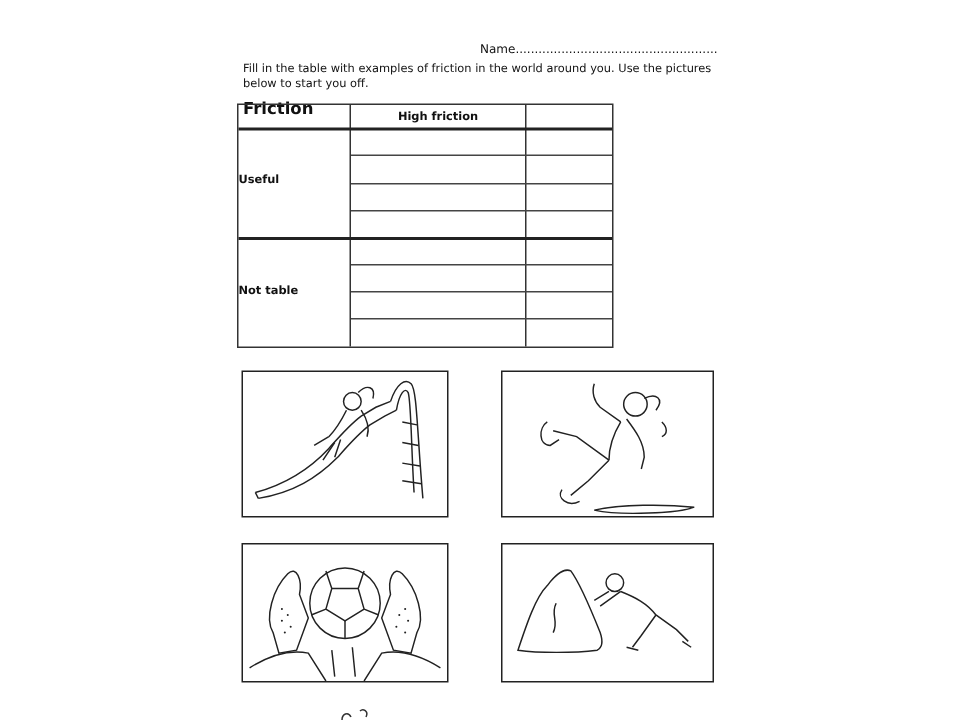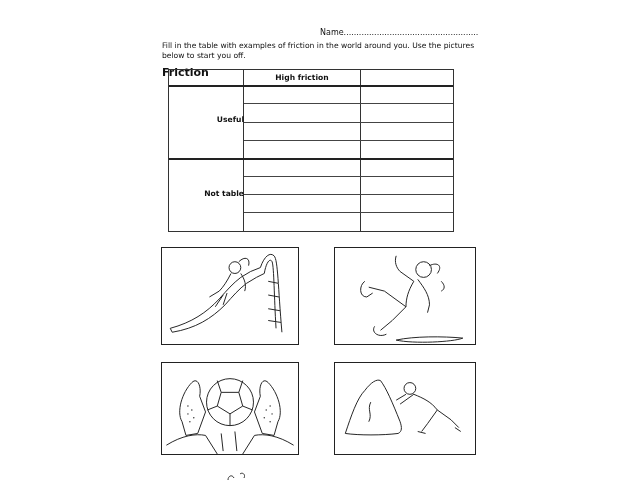--- a/index.html
+++ b/index.html
@@ -1,25 +1,25 @@
 <!DOCTYPE html>
 <html><head>
 <meta charset="utf-8">
 <style>
   html, body { margin: 0; padding: 0; background: #ffffff; }
   body { width: 640px; height: 480px; position: relative; overflow: hidden; font-family: "DejaVu Sans", sans-serif; color: #111; }
   .title { position: absolute; left: 162px; top: 26px; font-size: 11px; font-weight: bold; margin-top: 40px; }
   .name-line { position: absolute; left: 320px; top: 28px; font-size: 8px; white-space: nowrap; width: 158px; overflow: hidden; }
   .instr { position: absolute; left: 162px; top: 41px; width: 320px; font-size: 7.6px; line-height: 10px; }
-  .tbl { position: absolute; left: 168px; top: 69px; width: 286px; height: 163px; border: 1.5px solid #333; box-sizing: border-box; padding-left: 17px; }
+  .tbl { position: absolute; left: 158px; top: 69px; width: 251px; height: 163px; border: 1.5px solid #333; box-sizing: border-box; padding-left: 17px; }
   .vline { position: absolute; top: 0; bottom: 0; width: 1px; background: #333; }
   .hline { position: absolute; height: 1px; background: #444; }
   .hline.thick { background: #222; height: 1.5px; }
   .th { position: absolute; top: 0; height: 16px; line-height: 16px; font-size: 7.6px; font-weight: bold; text-align: center; }
-  .rh { position: absolute; left: 0; width: 75px; font-size: 7.6px; font-weight: bold; text-align: right; }
+  .rh { position: absolute; left: 0; width: 75px; font-size: 7.6px; font-weight: bold; text-align: left; }
   .cell { position: absolute; }
   .panel { position: absolute; border: 1.5px solid #222; box-sizing: border-box; background: #fff; overflow: hidden; }
   .panel svg { position: absolute; left: 0; top: 0; width: 100%; height: 100%; }
 </style>
 </head>
 <body>
 
 <div class="title">Friction</div>
 <div class="name-line">Name..................................................................</div>
 <div class="instr">Fill in the table with examples of friction in the world around you. Use the pictures below to start you off.</div>

